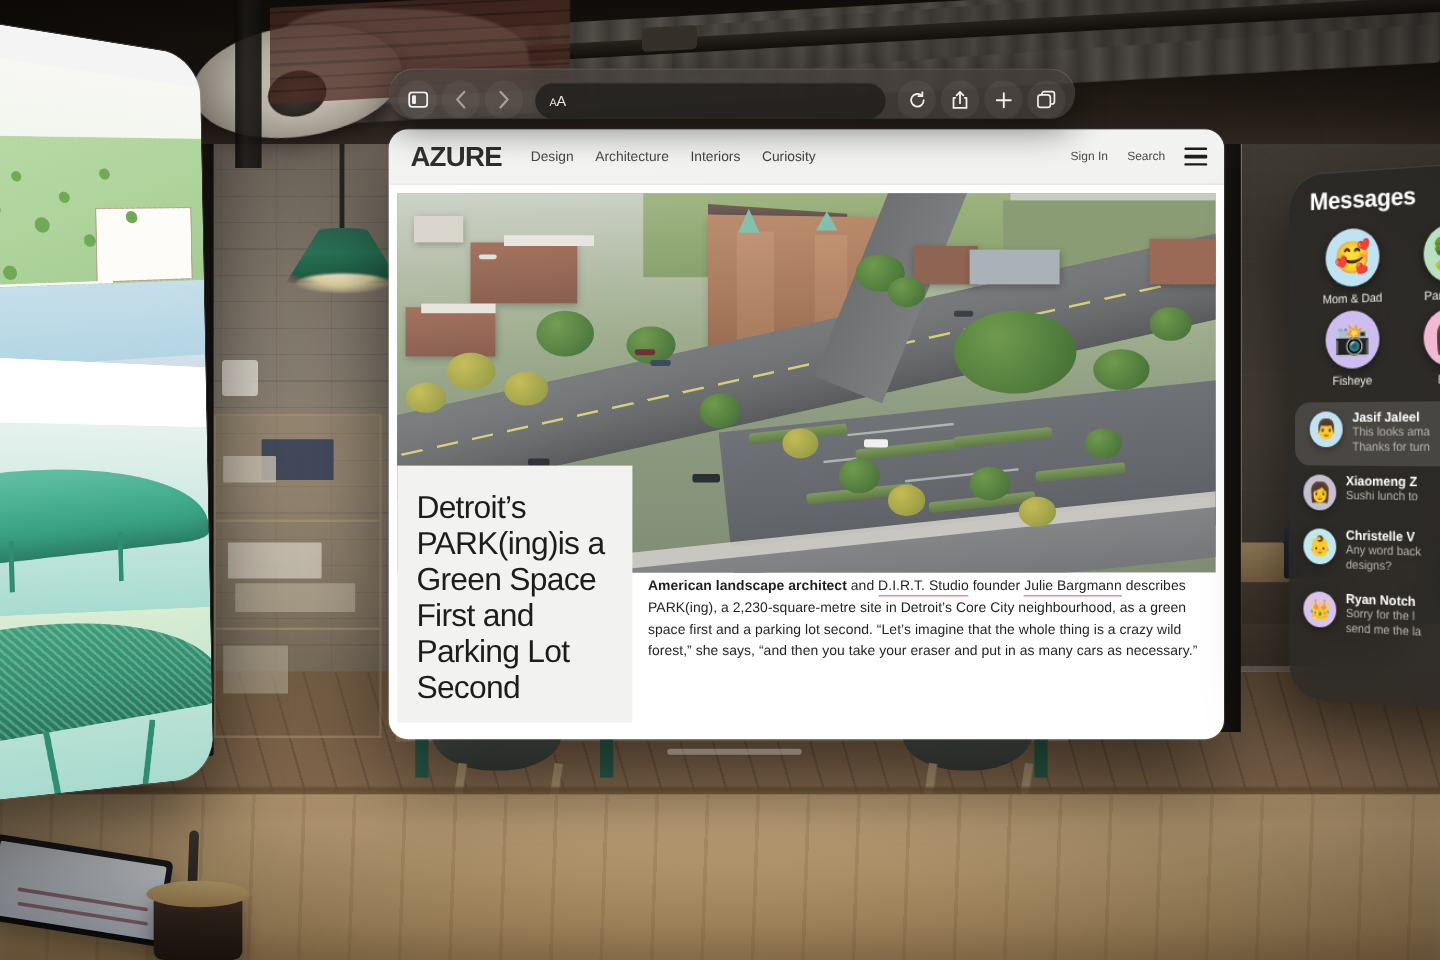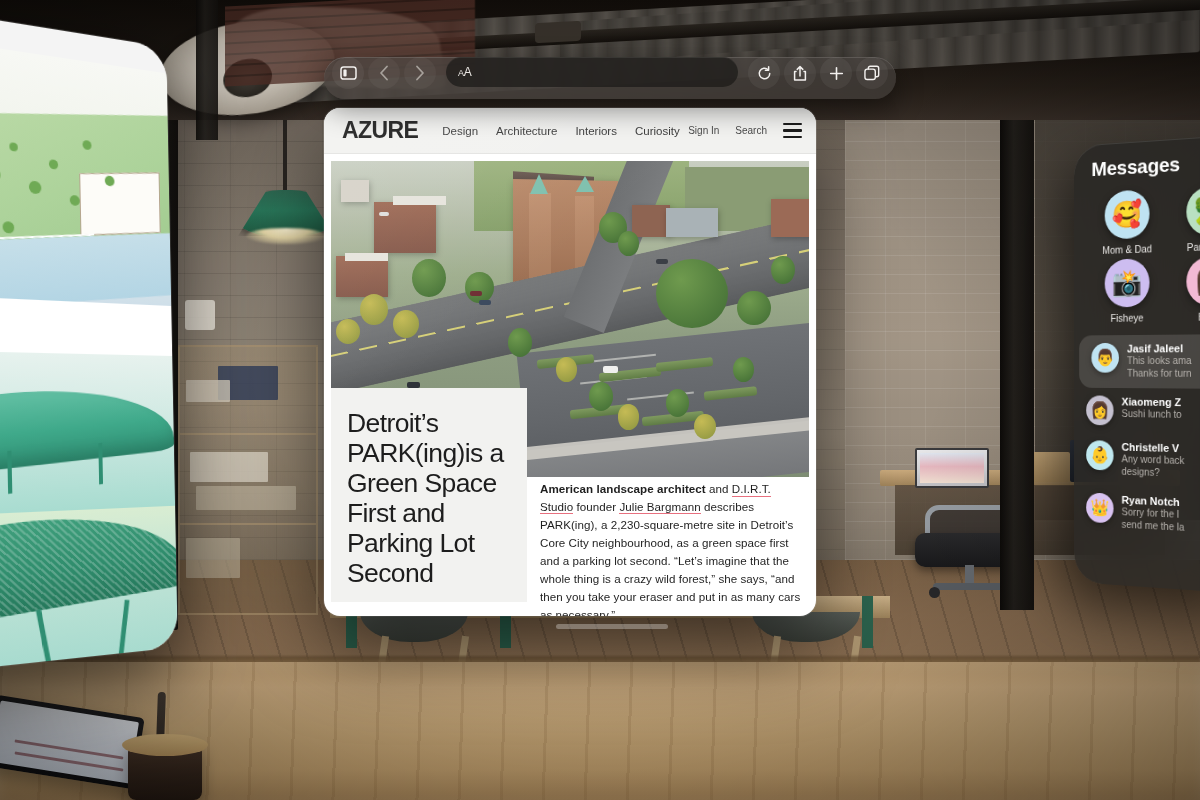--- a/index.html
+++ b/index.html
@@ -323,21 +323,21 @@
   .lw-caption{
     padding: 14px 10px 10px 12px; font-size:19px; font-weight:700; color:#2f7a4a;
   }
 
   
   #safari-toolbar{
     position:absolute; left:324px; top:57px; width:572px; height:42px;
     background: rgba(72,68,64,.62);
     -webkit-backdrop-filter: blur(22px); backdrop-filter: blur(22px);
     border-radius: 21px;
-    display:flex; align-items:flex-start; padding: 0 8px; gap:4px;
+    display:flex; align-items:flex-end; padding: 0 8px; gap:4px;
     box-shadow: 0 10px 28px rgba(0,0,0,.45), inset 0 1px 0 rgba(255,255,255,.13);
     z-index: 12;
   }
   .tb-btn{
     width:32px; height:32px; border-radius:50%;
     display:flex; align-items:center; justify-content:center;
     color:#f2f0ee; flex:none; cursor:pointer;
     background: rgba(255,255,255,.055);
   }
   .tb-btn.dim{ color:#a7a19b; background: rgba(255,255,255,.04); }
@@ -355,21 +355,21 @@
   .url-center{
     position:absolute; left:0; right:0; display:flex; align-items:center; justify-content:center; gap:5px;
     pointer-events:none;
   }
   .url-text{ font-size:12.5px; color:#f4f2f0; letter-spacing:.1px; }
   .lock{ width:8px; height:10px; position:relative; }
   .lock .body{ position:absolute; bottom:0; left:0; width:8px; height:6px; background:#cfcac4; border-radius:1.5px;}
   .lock .shackle{ position:absolute; top:0; left:1.6px; width:4.8px; height:5px; border:1.3px solid #cfcac4; border-bottom:none; border-radius:3px 3px 0 0;}
 
   #browser-window{
-    position:absolute; left:324px; top:108px; width:492px; height:508px;
+    position:absolute; left:324px; top:108px; width:696px; height:508px;
     background:#fff;
     border-radius: 16px;
     box-shadow: 0 34px 80px rgba(0,0,0,.58), 0 0 0 1px rgba(255,255,255,.16);
     overflow:hidden;
     z-index: 10;
   }
   
   .site-header{
     height:46px; background:#f2f2f0; display:flex; align-items:center; padding: 0 14px 0 18px; gap:0;
     border-bottom: 1px solid #e4e4e2;

